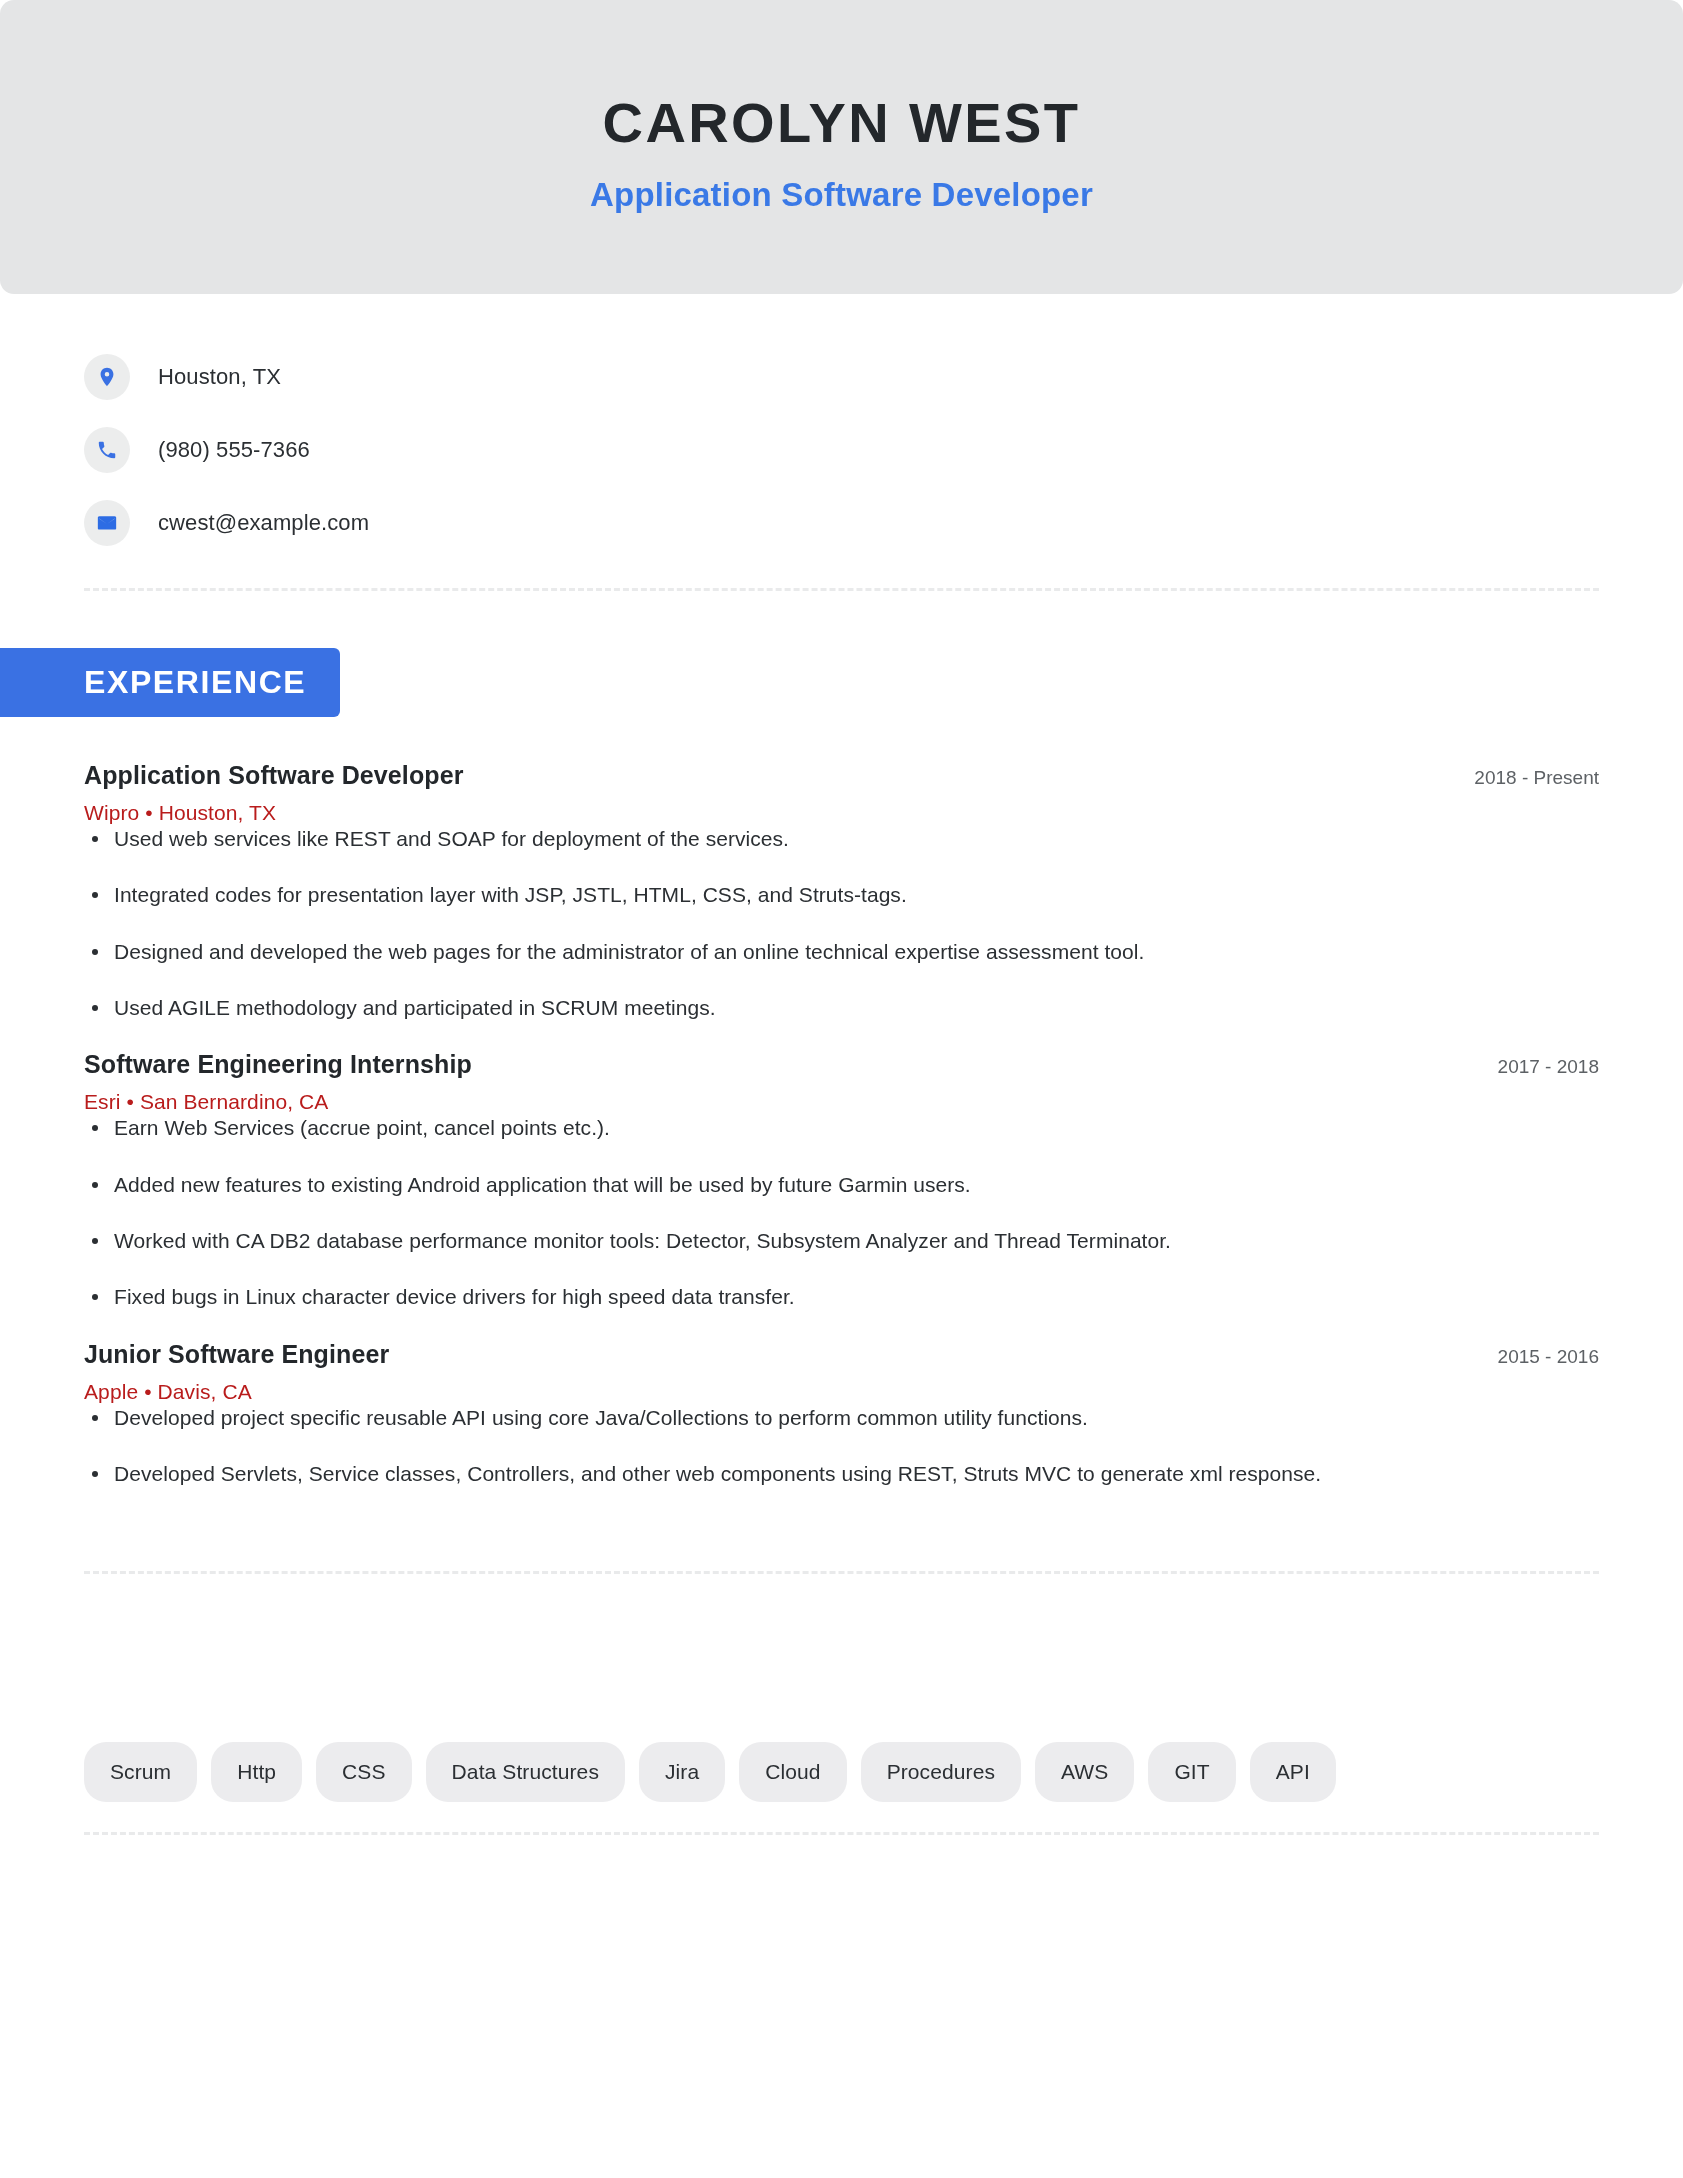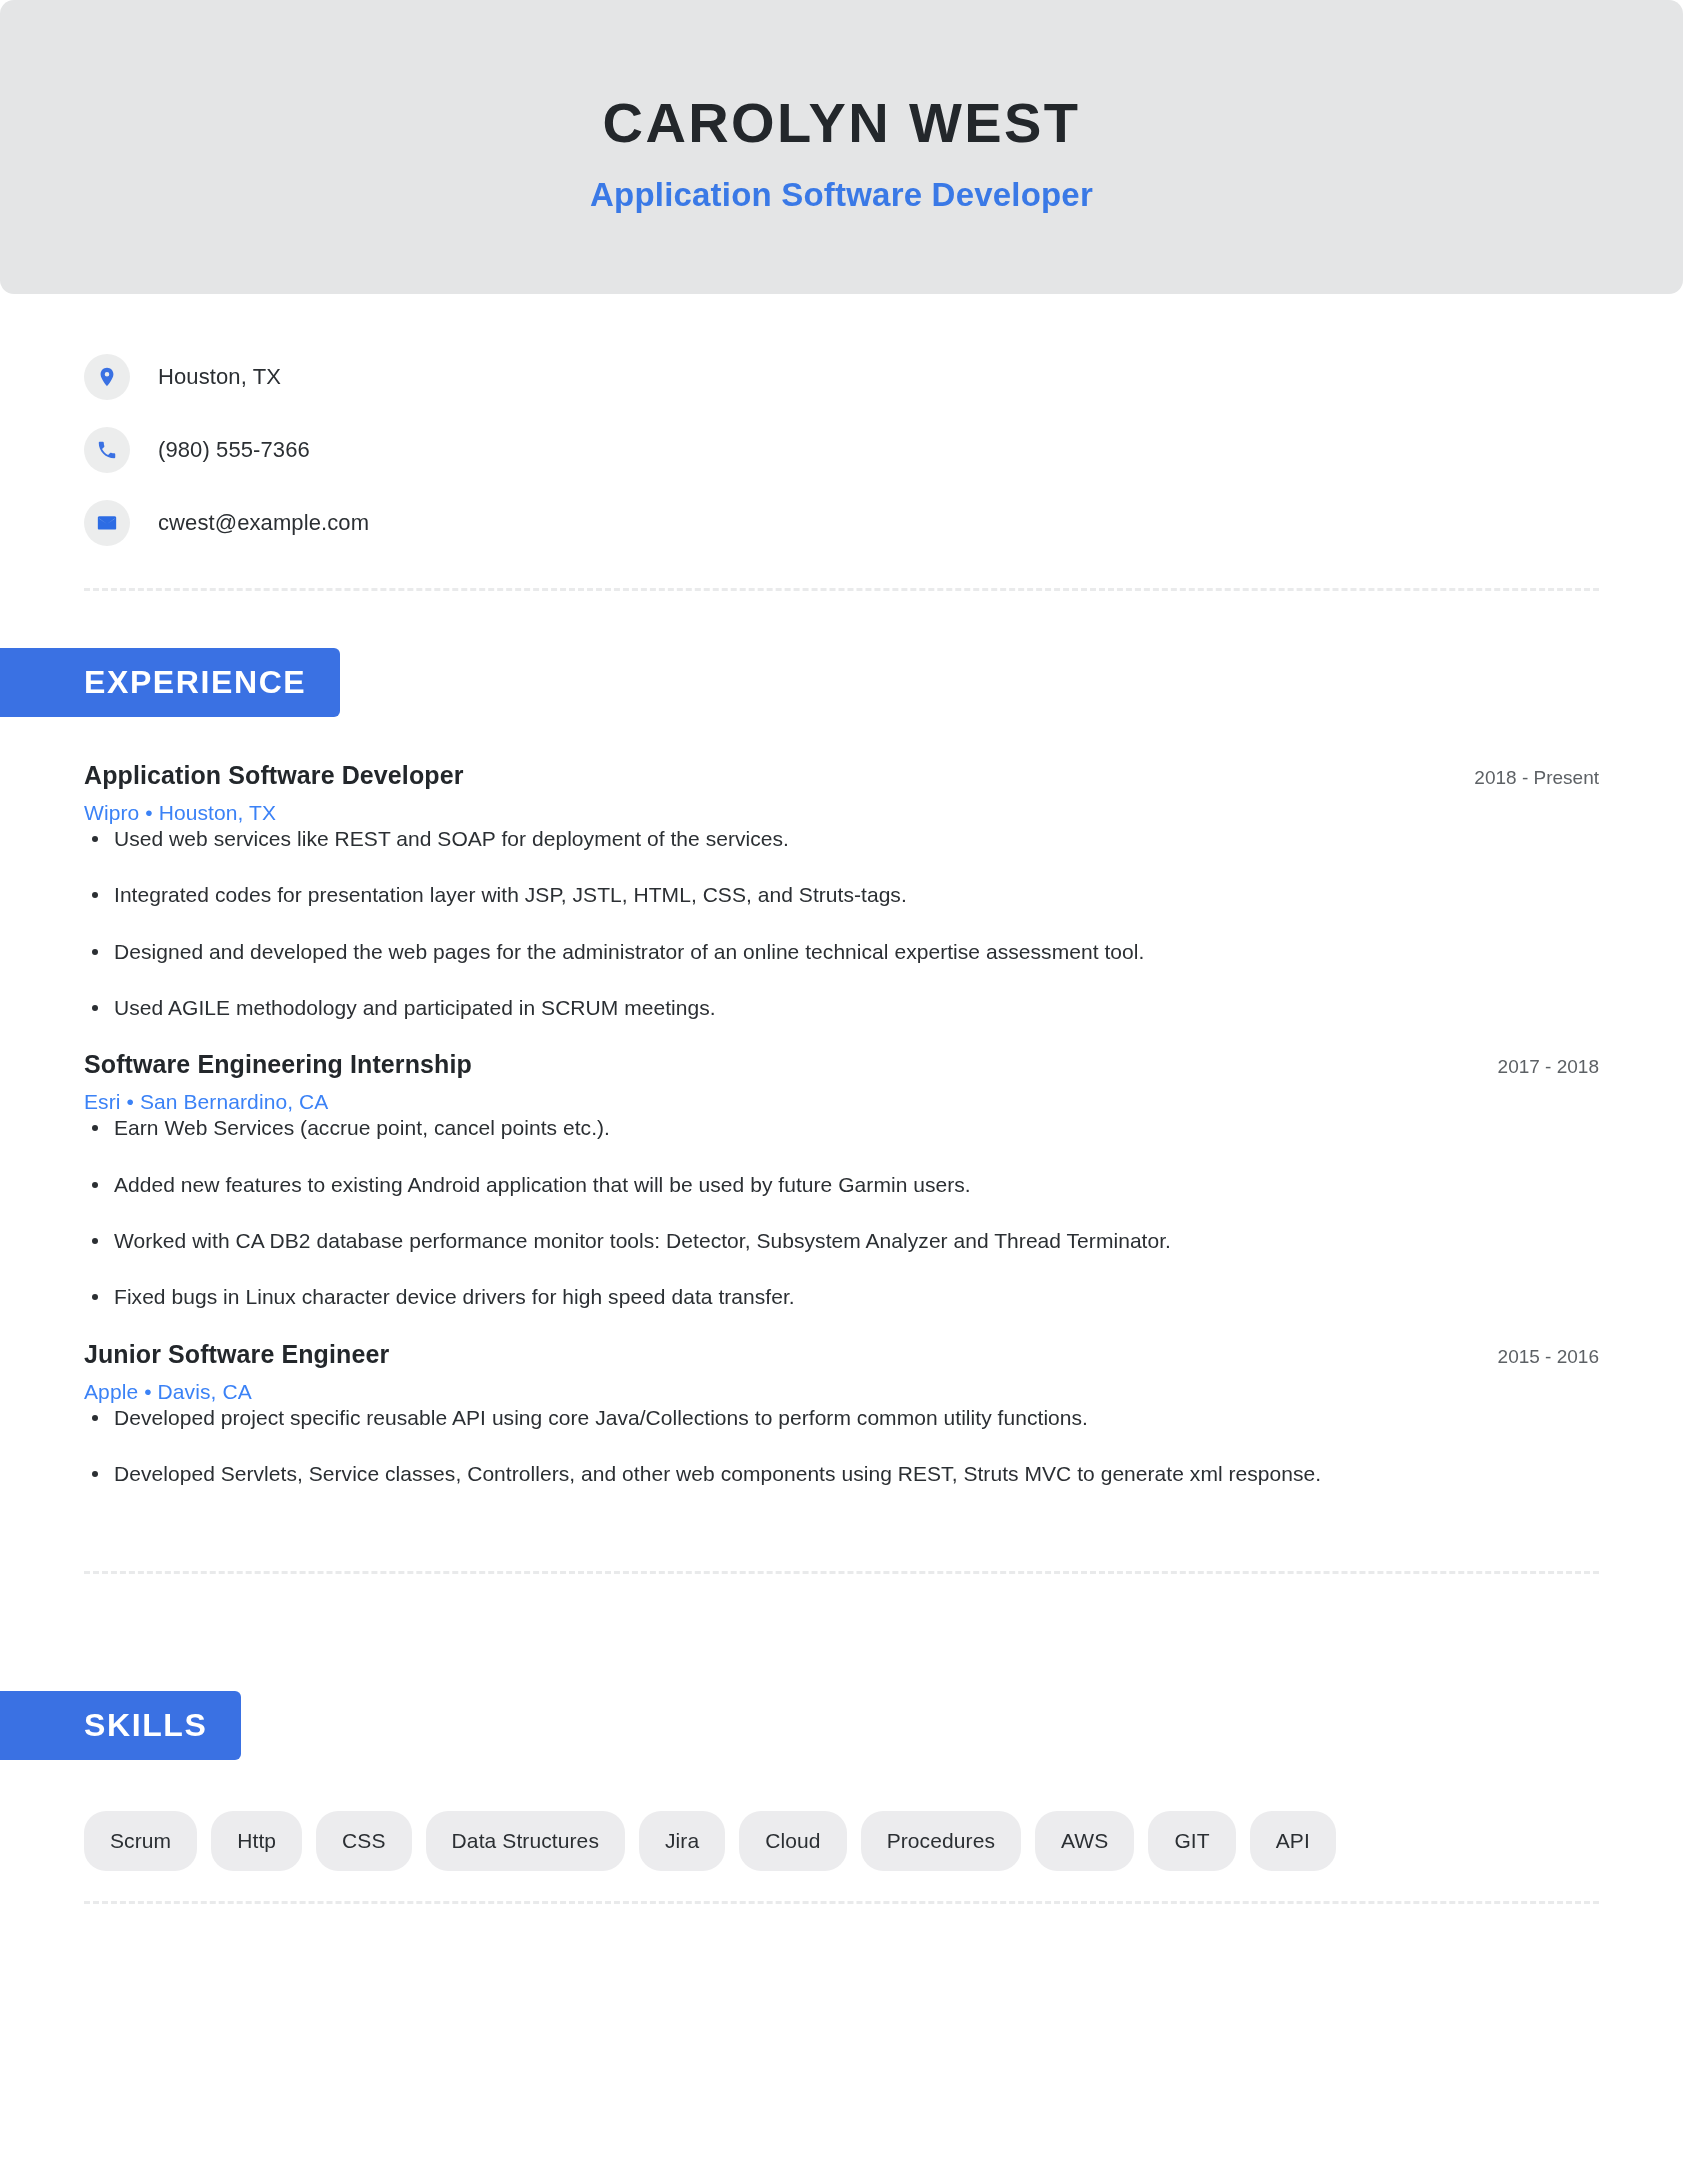--- a/index.html
+++ b/index.html
@@ -128,21 +128,21 @@
   .job-dates {
     font-size:19px;
     color:#5d6165;
     white-space:nowrap;
     padding-top:4px;
   }
 
   .job-meta {
     margin-top:11px;
     font-size:21px;
-    color:#3b82f6;
+    color:#b91c1c;
     letter-spacing:0.1px;
   }
 
   .job-bullets {
     list-style:none;
   }
 
   .job-bullets li {
     position:relative;
     padding-left:30px;
@@ -273,23 +273,20 @@
           <li>Developed Servlets, Service classes, Controllers, and other web components using REST, Struts MVC to generate xml response.</li>
         </ul>
       </div>
     </div>
   <div class="experience-tail"></div>
 
   <div class="divider"></div>
 
   <div class="skills-gap"></div>
 
-  <div class="banner-wrap" style="margin-top:0;">
-    <div class="section-banner">SKILLS</div>
-  </div>
 
   <div class="skills-list" id="skills-list">
       <span class="skill-tag">Scrum</span>
       <span class="skill-tag">Http</span>
       <span class="skill-tag">CSS</span>
       <span class="skill-tag">Data Structures</span>
       <span class="skill-tag">Jira</span>
       <span class="skill-tag">Cloud</span>
       <span class="skill-tag">Procedures</span>
       <span class="skill-tag">AWS</span>

